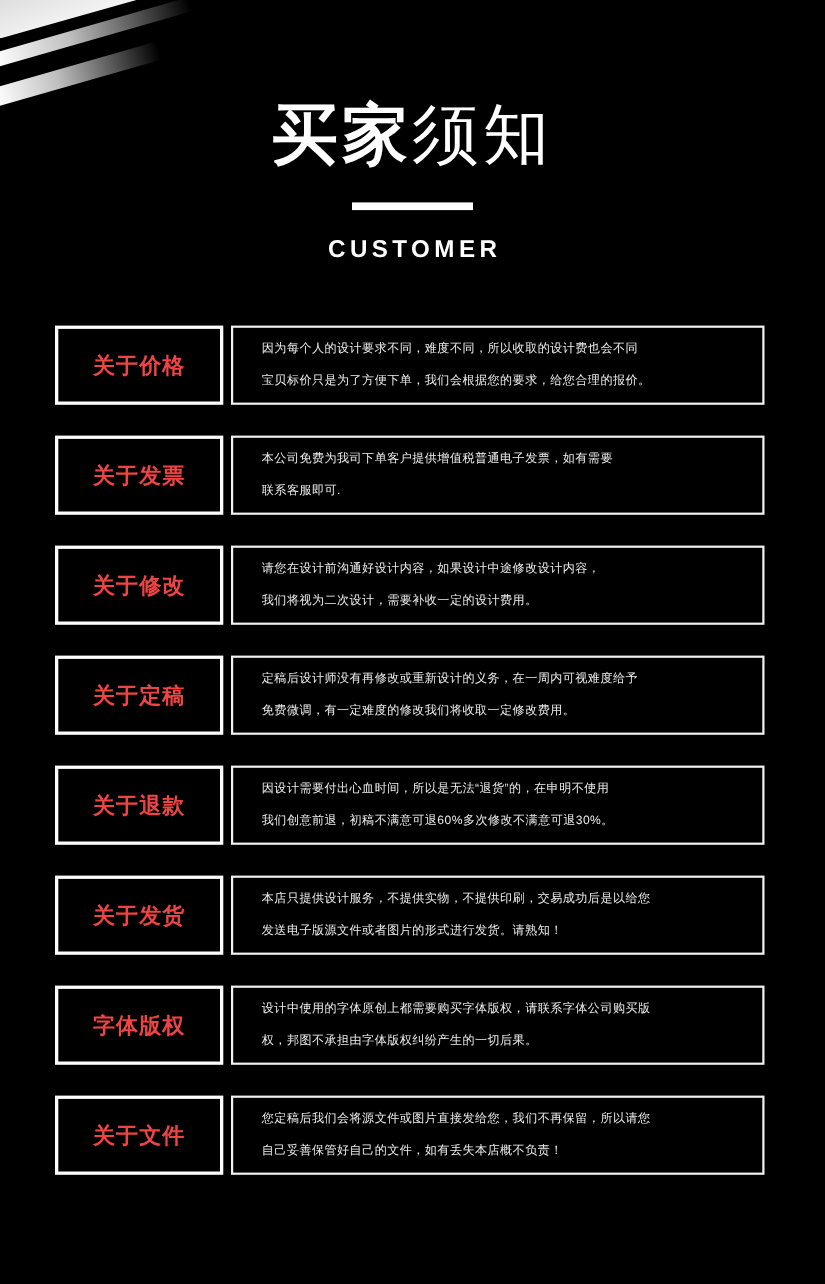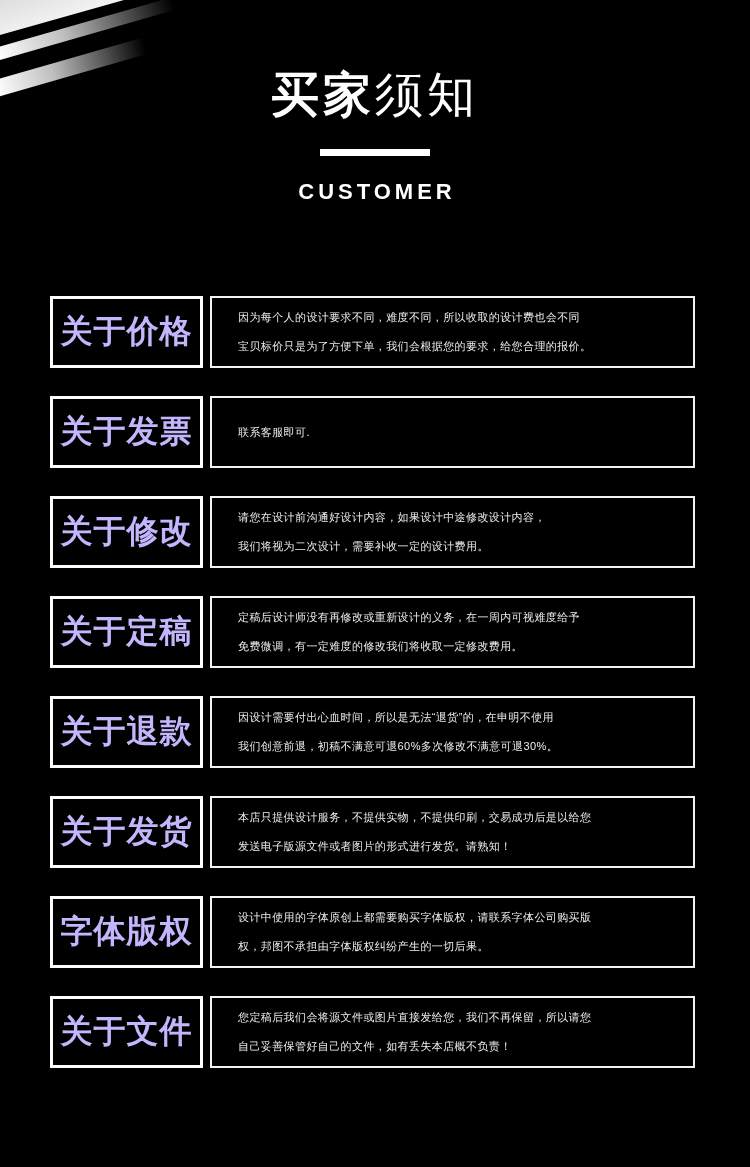--- a/index.html
+++ b/index.html
@@ -26,22 +26,22 @@
     transform-origin:0 50%;
     transform:rotate(-16deg);
     background:linear-gradient(90deg,#ffffff 0%,rgba(255,255,255,0.75) 35%,rgba(255,255,255,0) 92%);
   }
   .stripe-1 { left:-4px; top:48px;  width:200px; height:13px; }
   .stripe-2 { left:-4px; top:80px;  width:168px; height:17px; }
 
   
   .header { position:absolute; top:0; left:0; width:100%; text-align:center; }
   .title {
-    margin-top:67px;
-    font-size:48px;
+    margin-top:88px;
+    font-size:60px;
     line-height:1.15;
     letter-spacing:4px;
     color:#fff;
     white-space:nowrap;
   }
   .title .t-bold  { font-weight:bold; }
   .title .t-light { font-weight:normal; }
   .divider {
     width:110px; height:7px;
     background:#fff;
@@ -65,24 +65,24 @@
   }
   .row { display:flex; gap:7px; height:72px; }
   .label-box {
     width:153px; height:72px;
     border:3px solid #fdfdfd;
     display:flex; align-items:center; justify-content:center;
     flex:none;
     background:#000;
   }
   .label-text {
-    font-size:32px;
+    font-size:20px;
     font-weight:bold;
     letter-spacing:1px;
-    color:#c4b5fd;
+    color:#ef4444;
     white-space:nowrap;
   }
   .text-box {
     width:485px; height:72px;
     border:2px solid #f2f2f2;
     display:flex; flex-direction:column; justify-content:center;
     padding-left:26px; padding-right:8px;
     flex:none;
     background:#000;
   }
@@ -119,20 +119,21 @@
         <span class="text-line">因为每个人的设计要求不同，难度不同，所以收取的设计费也会不同</span>
         <span class="text-line">宝贝标价只是为了方便下单，我们会根据您的要求，给您合理的报价。</span>
       </div>
     </div>
 
     <div class="row">
       <div class="label-box">
         <span class="label-text">关于发票</span>
       </div>
       <div class="text-box">
+        <span class="text-line">本公司免费为我司下单客户提供增值税普通电子发票，如有需要</span>
         <span class="text-line">联系客服即可.</span>
       </div>
     </div>
 
     <div class="row">
       <div class="label-box">
         <span class="label-text">关于修改</span>
       </div>
       <div class="text-box">
         <span class="text-line">请您在设计前沟通好设计内容，如果设计中途修改设计内容，</span>

